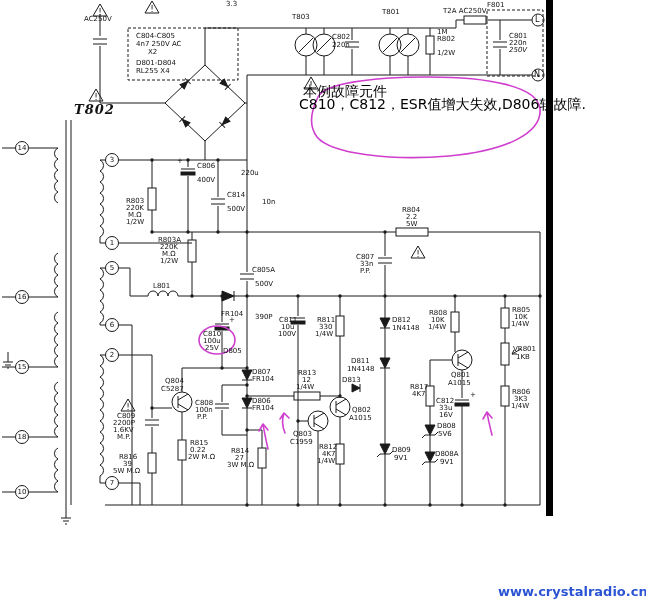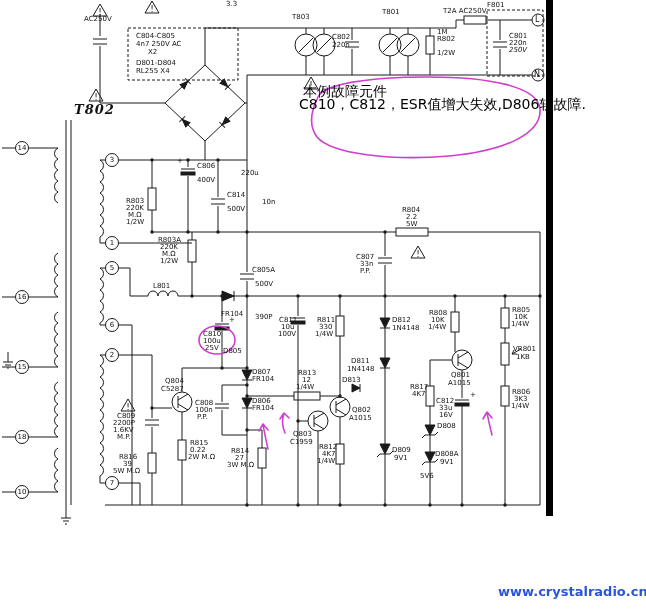--- a/index.html
+++ b/index.html
@@ -307,21 +307,21 @@
       <div class="lbl" style="left: 293px; top: 431px;">Q803</div>
       <div class="lbl" style="left: 290px; top: 439px;">C1959</div>
       <div class="lbl" style="left: 352px; top: 407px;">Q802</div>
       <div class="lbl" style="left: 349px; top: 415px;">A1015</div>
       <div class="lbl" style="left: 319px; top: 444px;">R812</div>
       <div class="lbl" style="left: 322px; top: 451px;">4K7</div>
       <div class="lbl" style="left: 317px; top: 458px;">1/4W</div>
       <div class="lbl" style="left: 392px; top: 447px;">D809</div>
       <div class="lbl" style="left: 394px; top: 455px;">9V1</div>
       <div class="lbl" style="left: 437px; top: 423px;">D808</div>
-      <div class="lbl" style="left: 420px; top: 431px; margin-top: 42px;">5V6</div>
+      <div class="lbl" style="left: 438px; top: 431px;">5V6</div>
       <div class="lbl" style="left: 435px; top: 451px;">D808A</div>
       <div class="lbl" style="left: 440px; top: 459px;">9V1</div>
       <div class="lbl" style="left: 117px; top: 413px;">C809</div>
       <div class="lbl" style="left: 113px; top: 420px;">2200P</div>
       <div class="lbl" style="left: 113px; top: 427px;">1.6KV</div>
       <div class="lbl" style="left: 117px; top: 434px;">M.P.</div>
       <div class="lbl" style="left: 190px; top: 440px;">R815</div>
       <div class="lbl" style="left: 190px; top: 447px;">0.22</div>
       <div class="lbl" style="left: 188px; top: 454px;">2W M.Ω</div>
       <div class="lbl" style="left: 231px; top: 448px;">R814</div>

